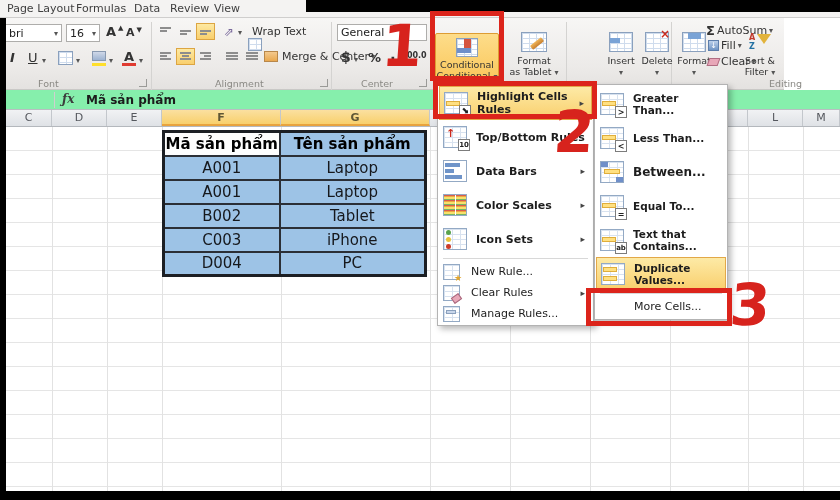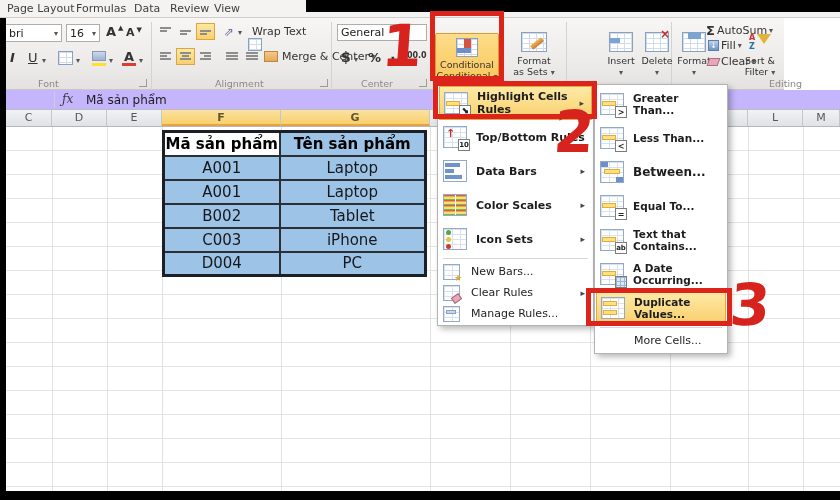--- a/index.html
+++ b/index.html
@@ -23,21 +23,21 @@
   .hbars div { height:2px; background:#8d8d8d; margin:1px 0; }
   .alignbtn { position:absolute; width:19px; height:17px; border:1px solid transparent; padding:2px 3px; }
   .alignbtn.sel { background:linear-gradient(#fde9a2,#f9cf6d); border:1px solid #dca542; }
   .bigbtn { position:absolute; text-align:center; font-size:9.5px; color:#333; line-height:11px; }
   .grid-ico { position:relative; background:#fff; border:1px solid #8aa0bd;
     background-image:linear-gradient(#cfdced 1px,transparent 1px),linear-gradient(90deg,#cfdced 1px,transparent 1px);
     background-size:7px 5px; }
   .brush { position:absolute; width:14px; height:5px; background:linear-gradient(#f0b65a,#c87f2e); transform:rotate(-38deg); border-radius:1px; }
 
   
-  .fbar { left:0; top:90px; width:840px; height:20px; background:#c4b5fd; border-bottom:1px solid #b9bdc2; z-index:5; }
+  .fbar { left:0; top:90px; width:840px; height:20px; background:#86efac; border-bottom:1px solid #b9bdc2; z-index:5;font-weight:bold; }
   .colhead { left:0; top:110px; width:840px; height:17px; background:linear-gradient(#f1f2f4,#dfe2e6); border-bottom:1px solid #b4b8bd; z-index:5; }
   .colcell { position:absolute; top:0; height:16px; font-size:11px; color:#55585e; text-align:center; line-height:16px; border-right:1px solid #c3c7cc; }
   .colcell.sel { background:linear-gradient(#fbe0a0,#f8d06c); border-bottom:2px solid #e8a33d; color:#5f5635; font-weight:bold; }
 
   
   .sheet { left:0; top:127px; width:840px; height:364px; background:#fff; z-index:1;
     background-image:repeating-linear-gradient(to bottom,transparent 0 23px,#e5e5e5 23px 24px); }
   .vline { position:absolute; top:0; height:364px; width:1px; background:#e2e2e2; }
 
   
@@ -193,21 +193,21 @@
     <div class="bigbtn" style="position:static;text-align:center">
       <span>Conditional</span><br>
       <span>Conditional</span> <span class="dd">▾</span>
     </div>
   </div>
 
   <div class="bigbtn" style="left:506px;top:14px;width:56px">
     <div class="grid-ico" style="width:26px;height:20px;margin:0 auto 3px auto">
         <div class="brush" style="left:8px;top:8px"></div>
       </div>
-    <span>Format</span><br><span>as Sets</span> <span class="dd">▾</span>
+    <span>Format</span><br><span>as Tablet</span> <span class="dd">▾</span>
   </div>
 
   <div class="bigbtn" style="left:604px;top:14px;width:34px">
     <div class="grid-ico" style="width:24px;height:20px;margin:0 auto 3px auto">
         <div class="abs" style="left:0;top:5px;width:10px;height:5px;background:#7aa3d6"></div>
       </div>
     <span>Insert</span><br><span class="dd">▾</span>
   </div>
   <div class="bigbtn" style="left:640px;top:14px;width:34px">
     <div class="grid-ico" style="width:24px;height:20px;margin:0 auto 3px auto">
@@ -349,21 +349,21 @@
       <span style="position:absolute;left:2px;top:15px;width:5px;height:5px;border-radius:50%;background:#cc3b2a"></span>
     </div>
     <span class="lbl">Icon Sets</span>
     <span class="arrow">▸</span>
   </div>
   <div class="msep"></div>
   <div class="mi small">
     <div class="sheet-ico mini">
         <span style="position:absolute;right:-3px;bottom:-4px;color:#e2a52c;font-size:9px">★</span>
       </div>
-    <span class="lbl">New Bars...</span>
+    <span class="lbl">New Rule...</span>
   </div>
   <div class="mi small">
     <div class="sheet-ico mini">
         <span style="position:absolute;right:-2px;bottom:-2px;width:9px;height:7px;background:#e8a7b8;border:1px solid #a8697e;transform:rotate(-35deg)"></span>
       </div>
     <span class="lbl">Clear Rules</span>
     <span class="arrow">▸</span>
   </div>
   <div class="mi small">
     <div class="sheet-ico mini">
@@ -402,27 +402,20 @@
         <div class="badge">=</div>
       </div>
     <span class="lbl" style="font-size:10.5px">Equal To...</span>
   </div>
   <div class="mi">
     <div class="sheet-ico">
         <div class="band" style="top:7px"></div>
         <div class="badge" style="font-size:7px">ab</div>
       </div>
     <span class="lbl" style="font-size:10.5px">Text that Contains...</span>
-  </div>
-  <div class="mi">
-    <div class="sheet-ico">
-        <div class="band" style="top:7px"></div>
-      <div class="badge" style="background:#dce8f6;background-image:linear-gradient(#9ab4d6 1px,transparent 1px),linear-gradient(90deg,#9ab4d6 1px,transparent 1px);background-size:4px 4px"></div>
-    </div>
-    <span class="lbl" style="font-size:10.5px">A Date Occurring...</span>
   </div>
   <div class="mi hot">
     <div class="sheet-ico">
       <div class="band" style="top:3px"></div>
         <div class="band" style="top:12px"></div>
     </div>
     <span class="lbl" style="font-size:10.5px">Duplicate Values...</span>
   </div>
   <div class="msep"></div>
   <div class="mi small">

